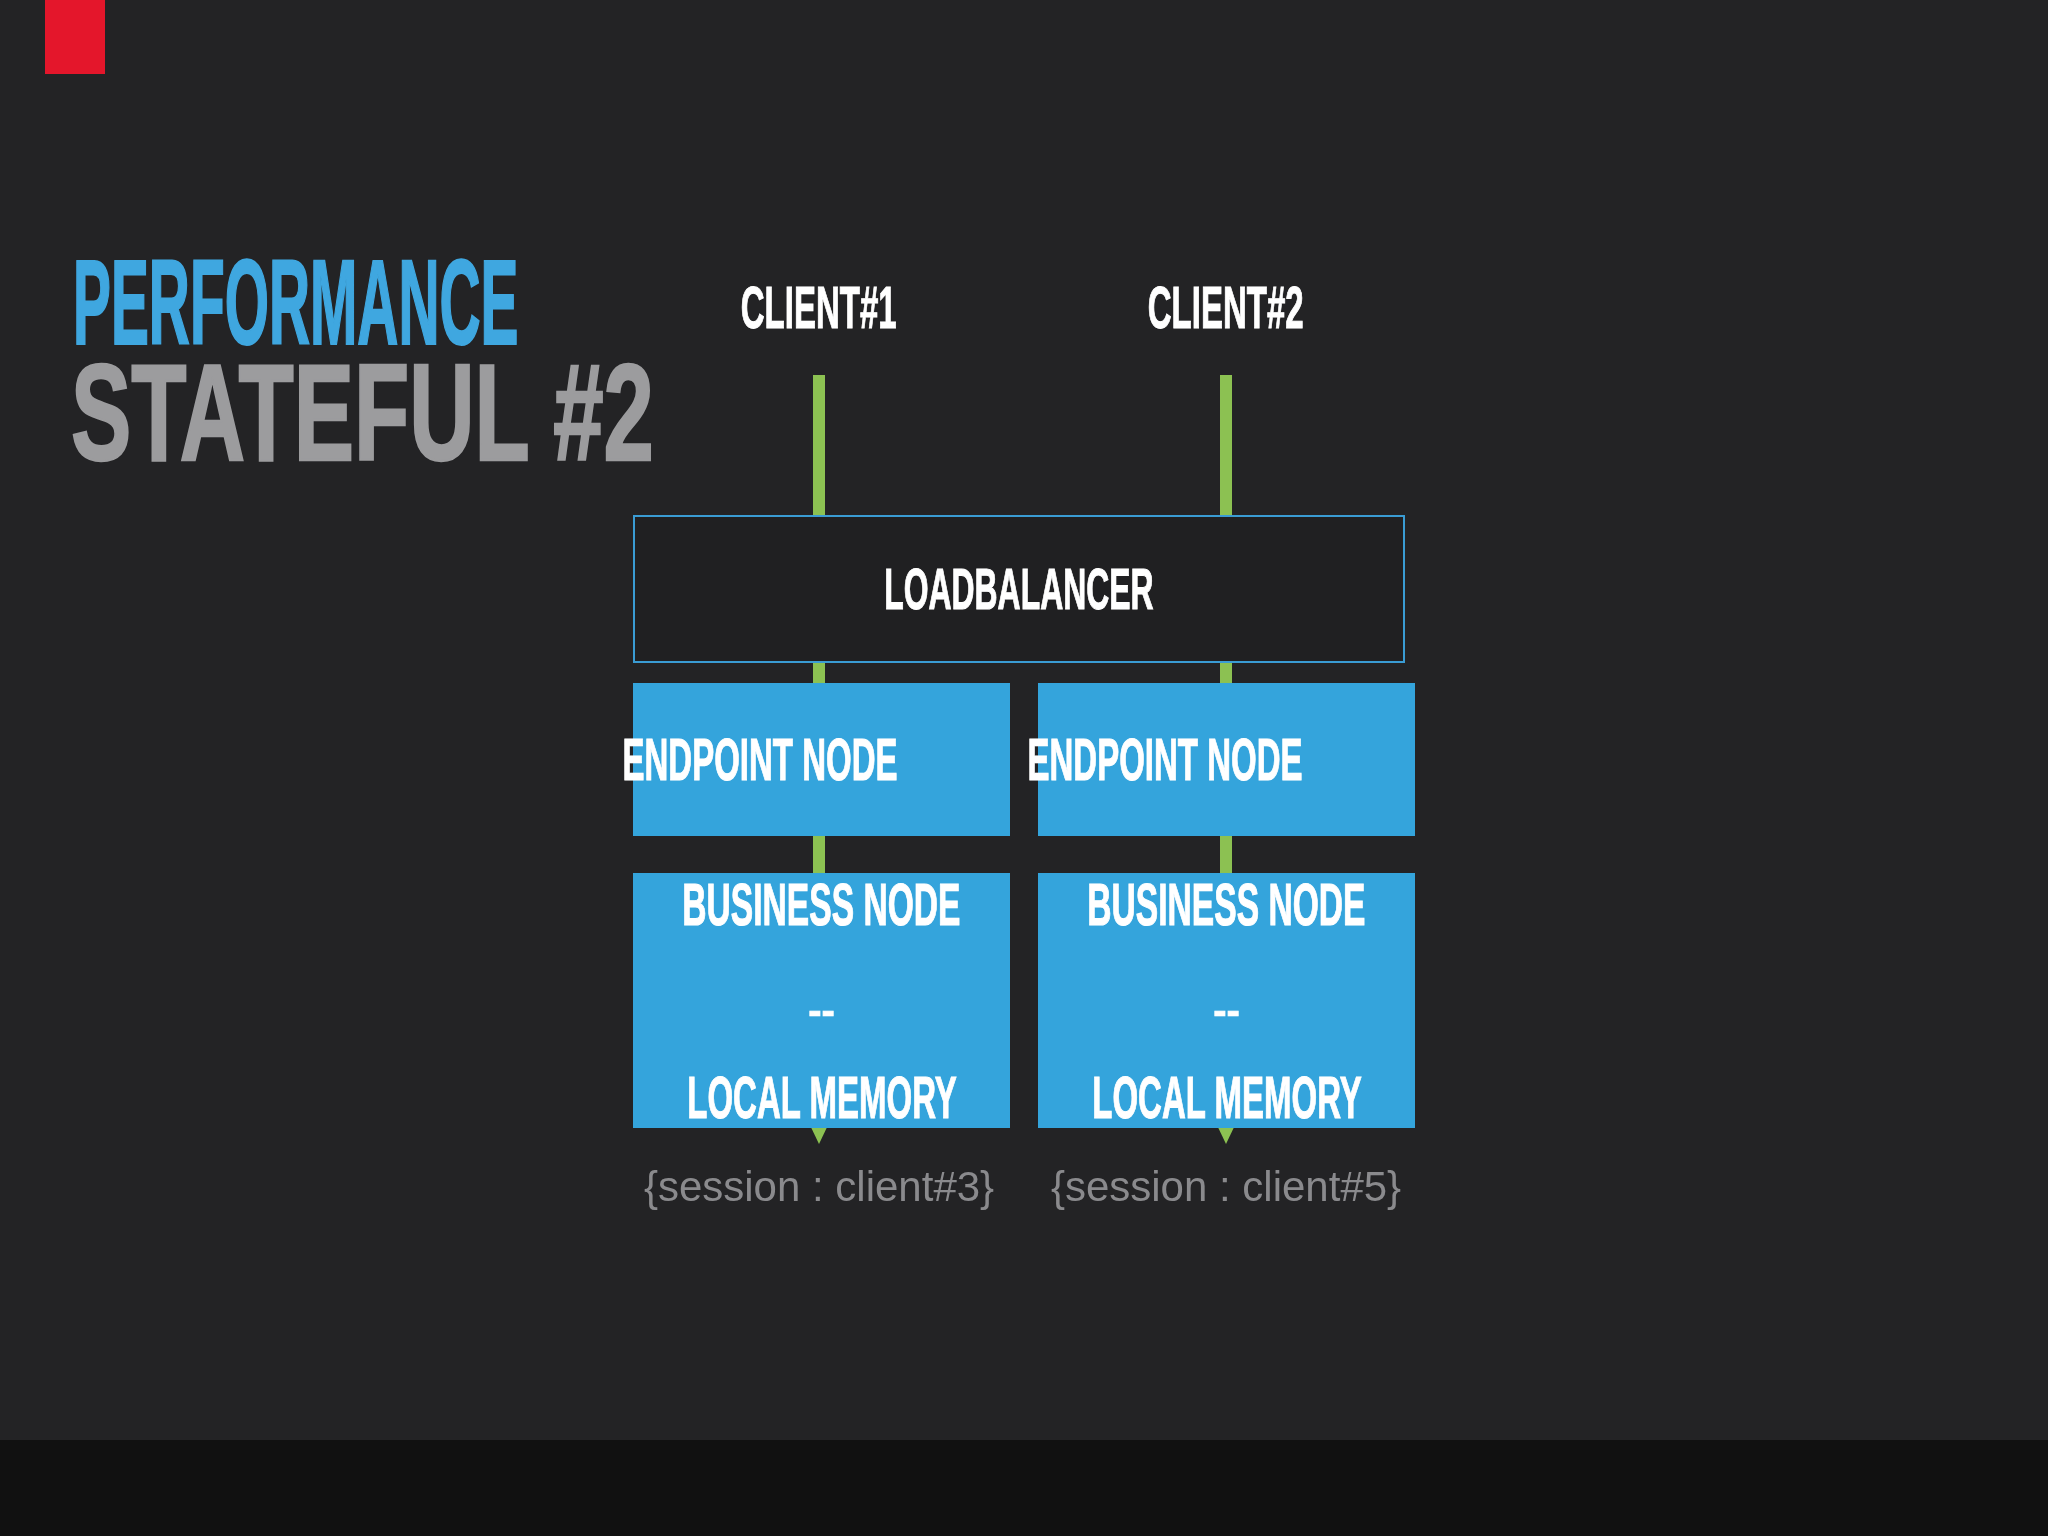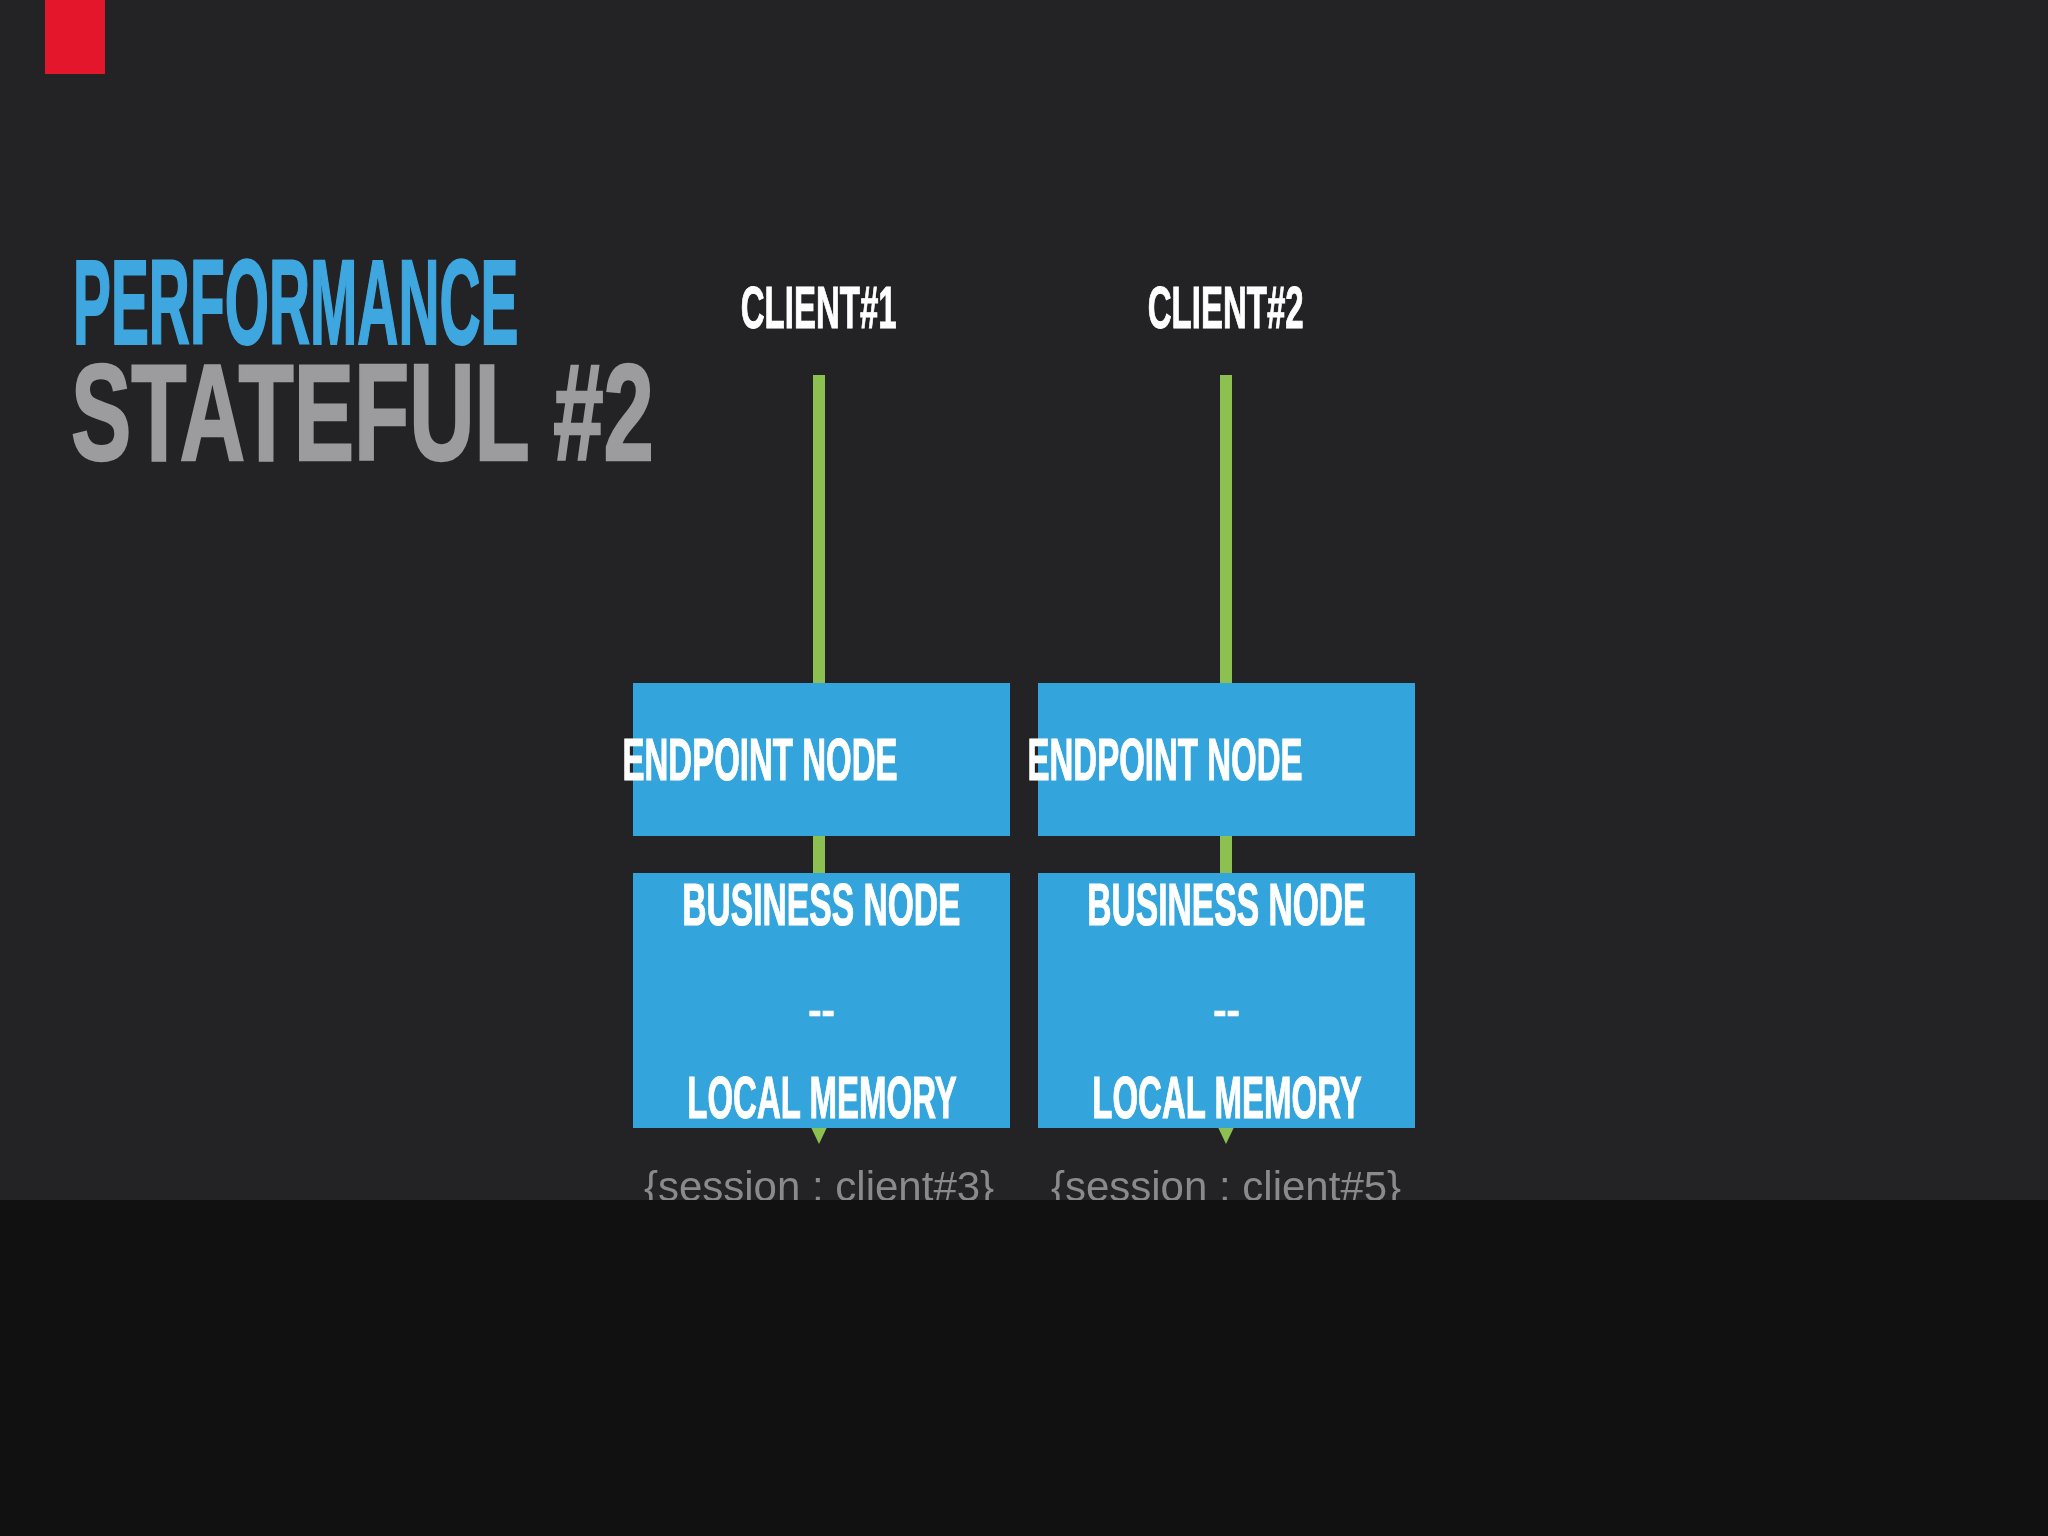--- a/index.html
+++ b/index.html
@@ -1,18 +1,18 @@
 <!DOCTYPE html>
 <html style="--background: #232325; --brand-red: #e4162b; --heading-blue: #3fa7e0; --heading-gray: #9c9c9e; --box-blue: #34a4dc; --outline-blue: #3a9cd4; --loadbalancer-fill: #202022; --arrow-green: #8cc152; --label-white: #ffffff; --session-gray: #8a8a8d;"><head>
 <meta charset="utf-8">
 <style>
   html,body{margin:0;padding:0;background:#111;}
   #slide{
     position:relative;
-    width:2048px;height:1200px;
+    width:2048px;height:1440px;
     background:var(--background,#232325);
     overflow:hidden;
     font-family:"Liberation Sans",sans-serif;
   }
   .abs{position:absolute;}
   
   .cond{
     display:inline-block;
     white-space:nowrap;
     line-height:1;
@@ -122,20 +122,23 @@
 
   <div class="arrow">
     <div class="arrow-shaft" style="left:813px;"></div>
     <div class="arrow-head" style="left:798px;"></div>
   </div>
   <div class="arrow">
     <div class="arrow-shaft" style="left:1220px;"></div>
     <div class="arrow-head" style="left:1205px;"></div>
   </div>
 
+  <div class="abs lb-box">
+    <span class="lb-label cond origin-center" style="--sx:0.55">LOADBALANCER</span>
+  </div>
 
   <div class="abs node-box endpoint col-left">
     <span class="box-label cond origin-center" style="--sx:0.55">ENDPOINT NODE</span>
   </div>
   <div class="abs node-box endpoint col-right">
     <span class="box-label cond origin-center" style="--sx:0.55">ENDPOINT NODE</span>
   </div>
 
   <div class="abs node-box business col-left">
     <span class="box-label cond origin-center" style="--sx:0.56">BUSINESS NODE</span>

